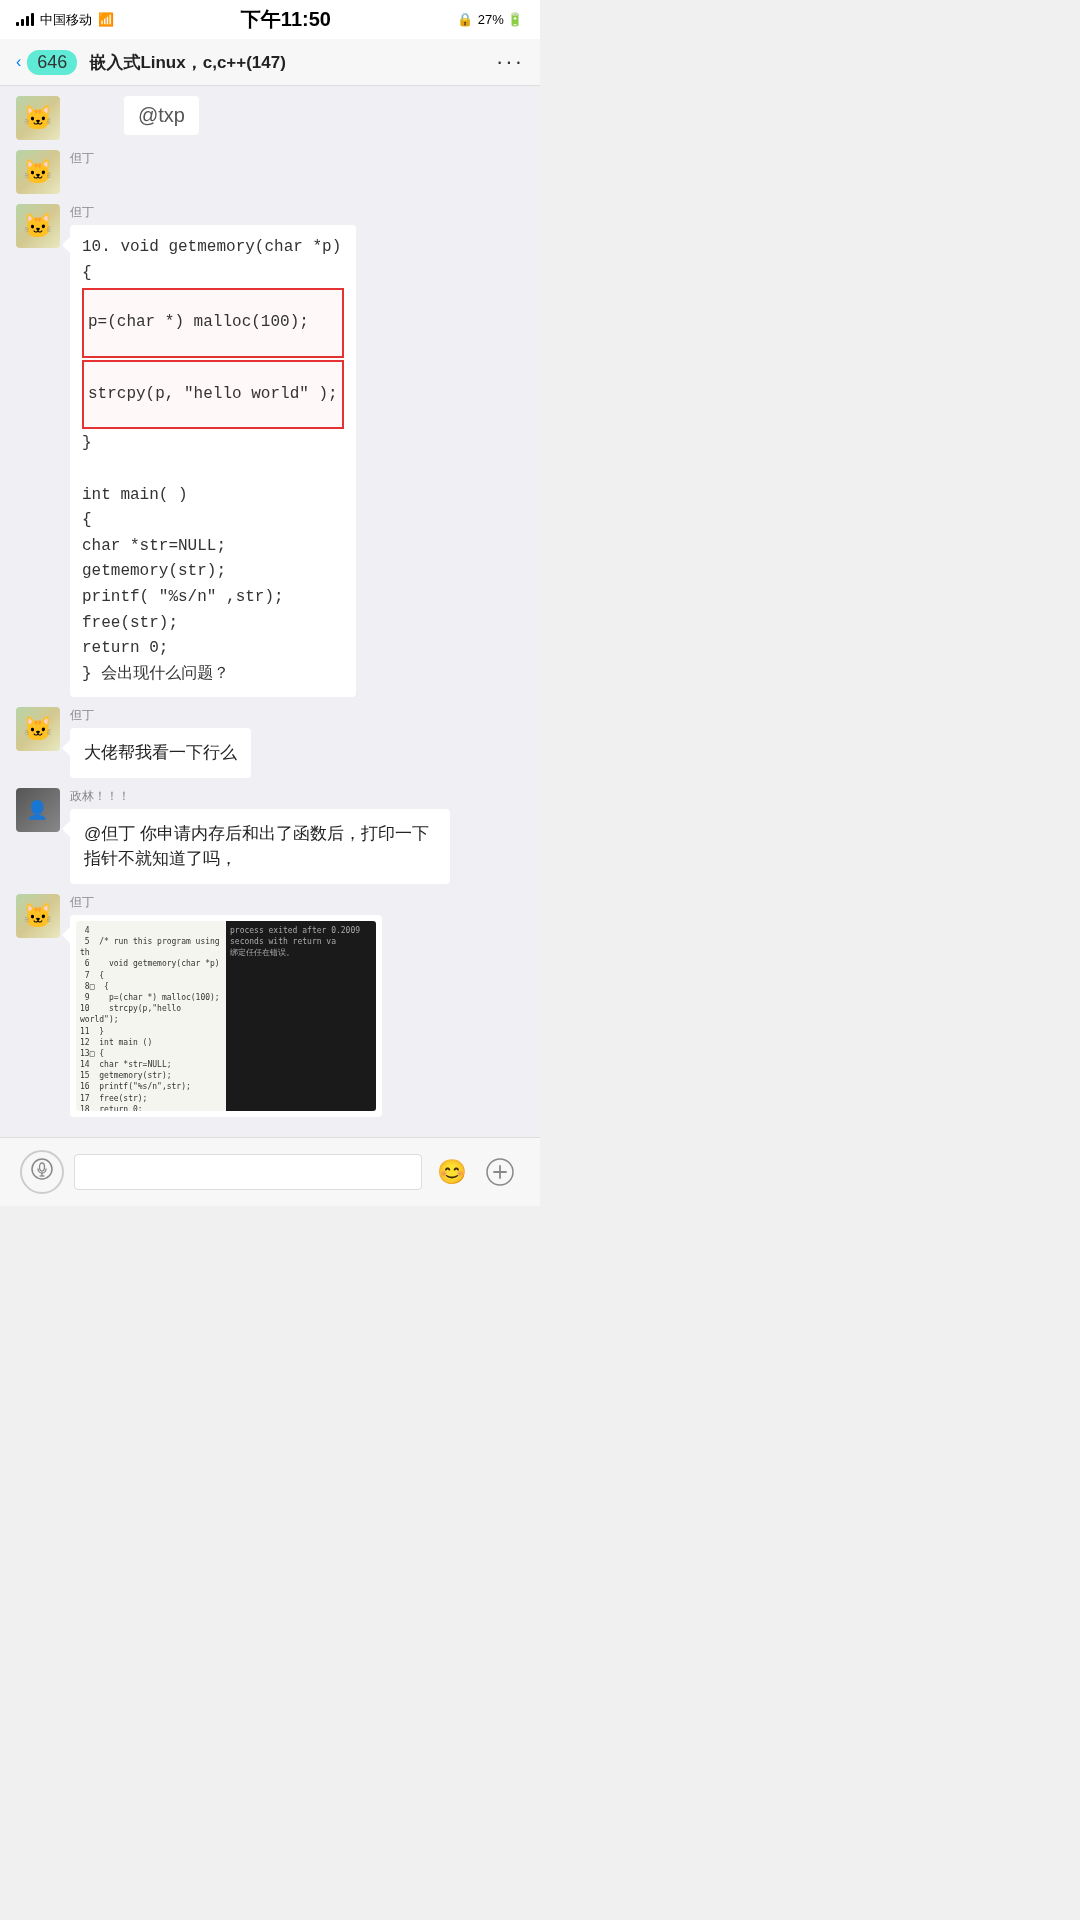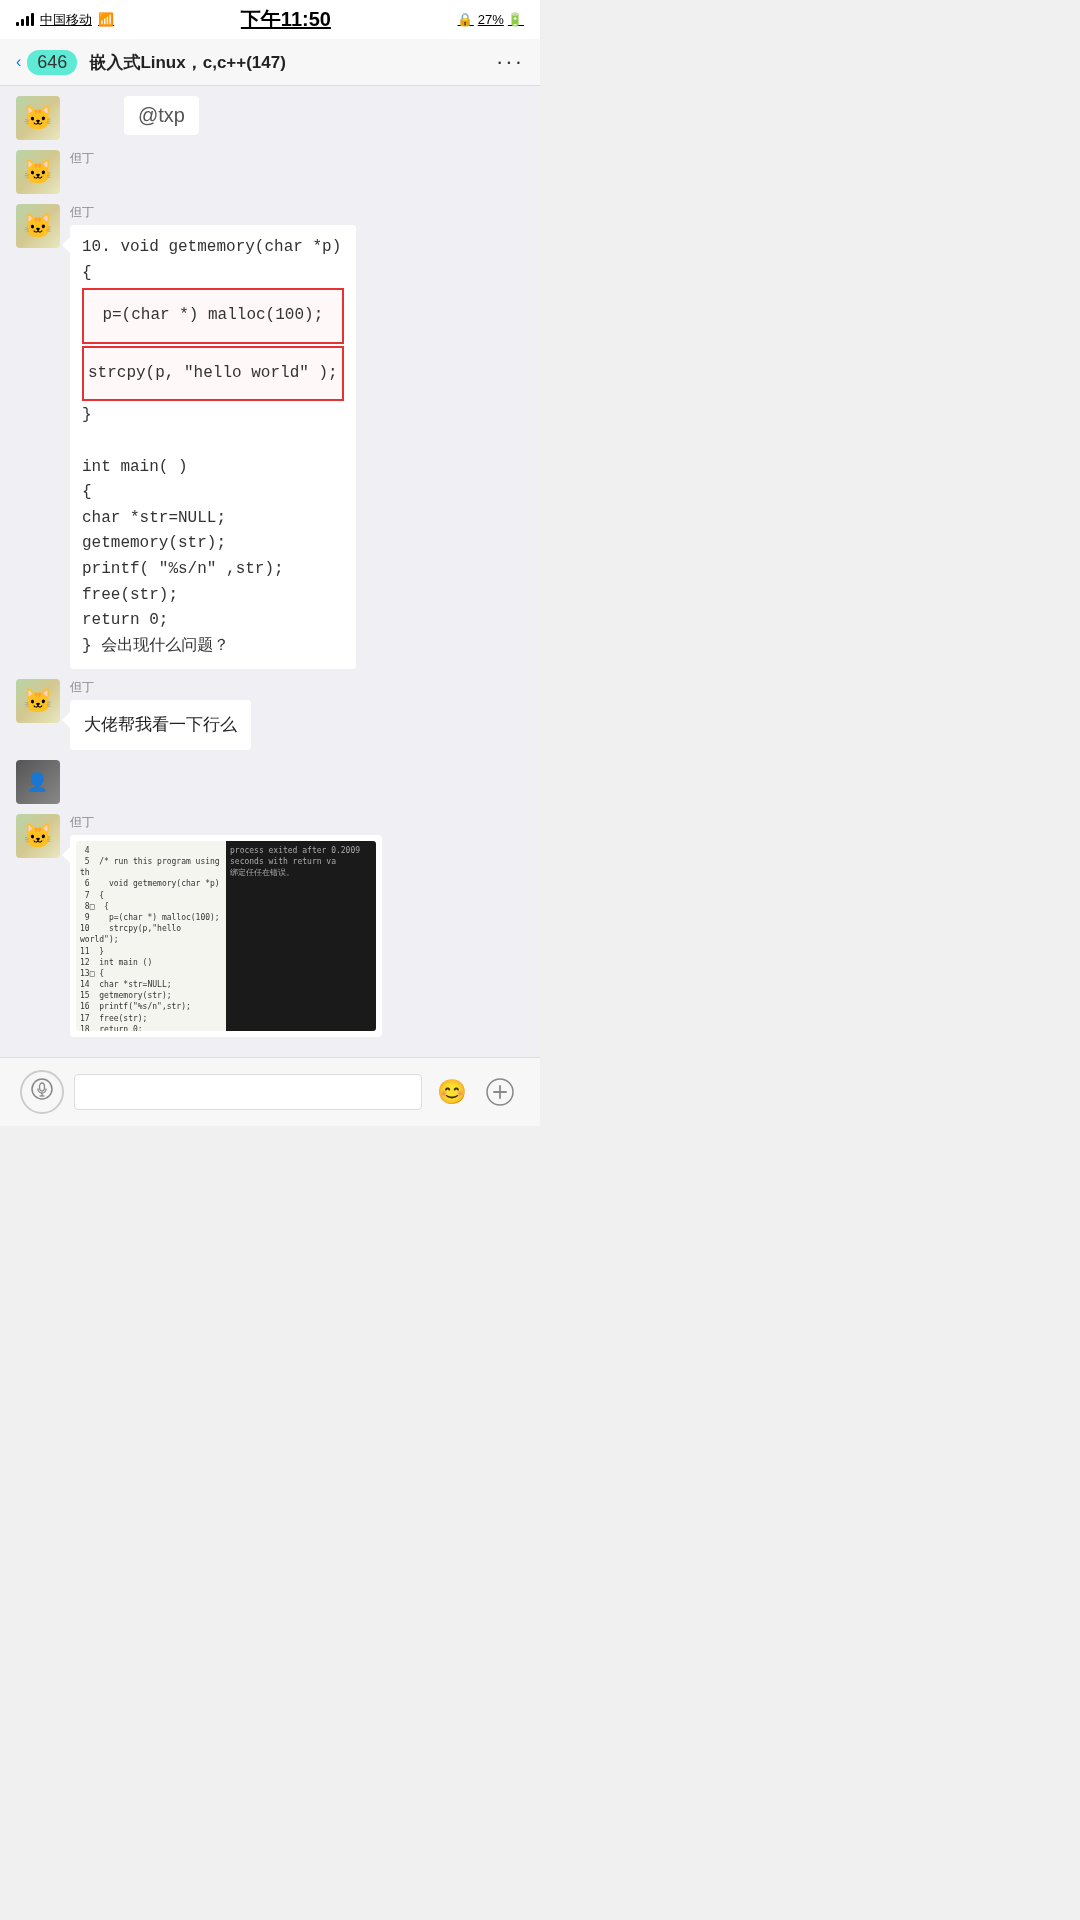--- a/index.html
+++ b/index.html
@@ -16,21 +16,20 @@
 
     
     .status-bar {
       background: #fff;
       display: flex;
       justify-content: space-between;
       align-items: center;
       padding: 6px 16px;
       font-size: 13px;
       font-weight: 500;
-      text-decoration: underline;
     }
     .status-left { display: flex; align-items: center; gap: 6px; }
     .status-center { font-size: 20px; font-weight: 600; }
     .status-right { display: flex; align-items: center; gap: 4px; font-size: 13px; }
 
     
     .nav-bar {
       background: #f7f7f7;
       border-bottom: 1px solid #ddd;
       display: flex;
@@ -142,24 +141,23 @@
       position: absolute;
       left: -8px;
       top: 12px;
       border: 8px solid transparent;
       border-right-color: #fff;
       border-left: 0;
     }
     .code-highlight {
       border: 2px solid #e53333;
       background: #fff8f8;
-      padding: 13px 4px;
+      padding: 20px 4px;
       margin: 2px 0;
       display: block;
-      text-align: center;
     }
 
     
     .bubble-img {
       background: #fff;
       border-radius: 4px;
       padding: 6px;
       max-width: 320px;
       position: relative;
     }
@@ -337,20 +335,26 @@
       <div class="msg-sender">但丁</div>
       <div class="bubble-white">
         <span>大佬帮我看一下行么</span>
       </div>
     </div>
   </div>
 
   <div class="msg-left">
     <div class="avatar">
       <div class="avatar-img-person">👤</div>
+    </div>
+    <div class="msg-content-wrap">
+      <div class="msg-sender">政林！！！</div>
+      <div class="bubble-white">
+        <span>@但丁 你申请内存后和出了函数后，打印一下指针不就知道了吗，</span>
+      </div>
     </div>
   </div>
 
   <div class="msg-left">
     <div class="avatar">
       <div class="avatar-img-cat">🐱</div>
     </div>
     <div class="msg-content-wrap">
       <div class="msg-sender">但丁</div>
       <div class="bubble-img">

